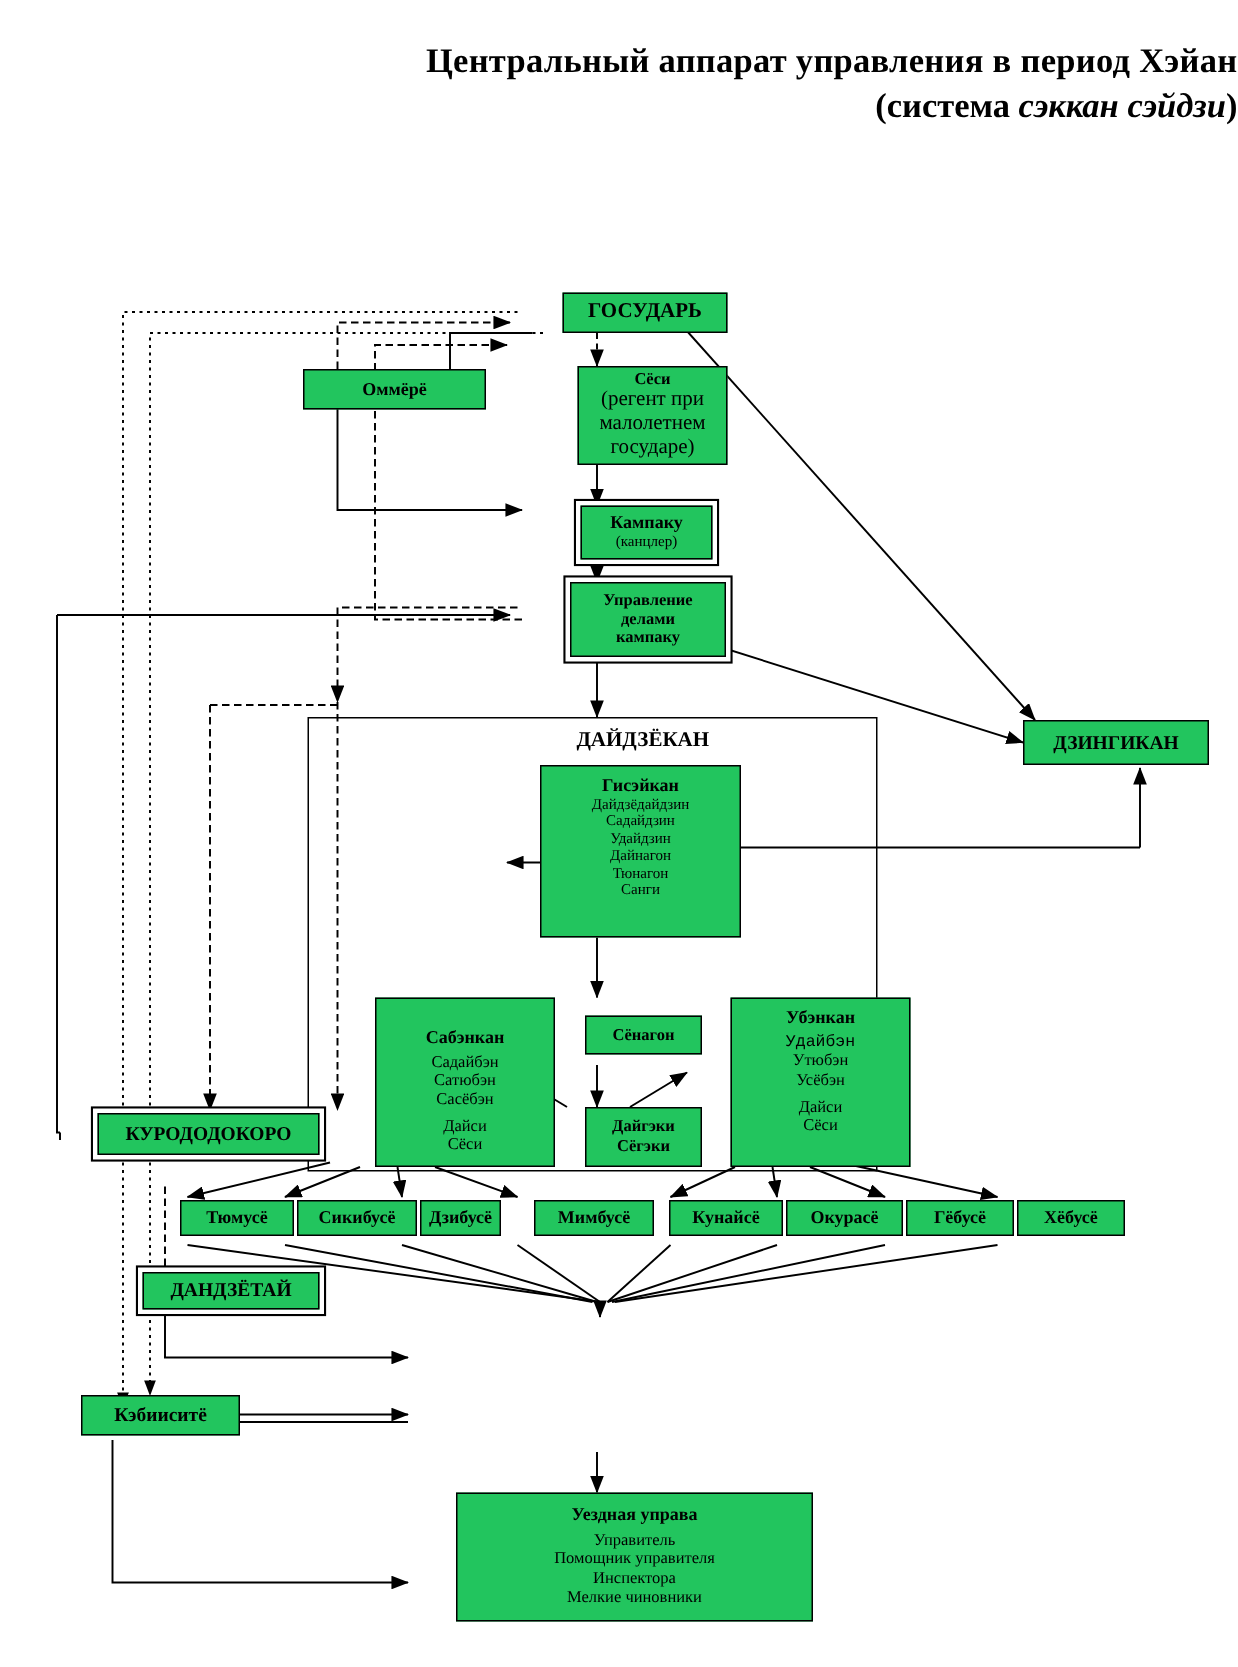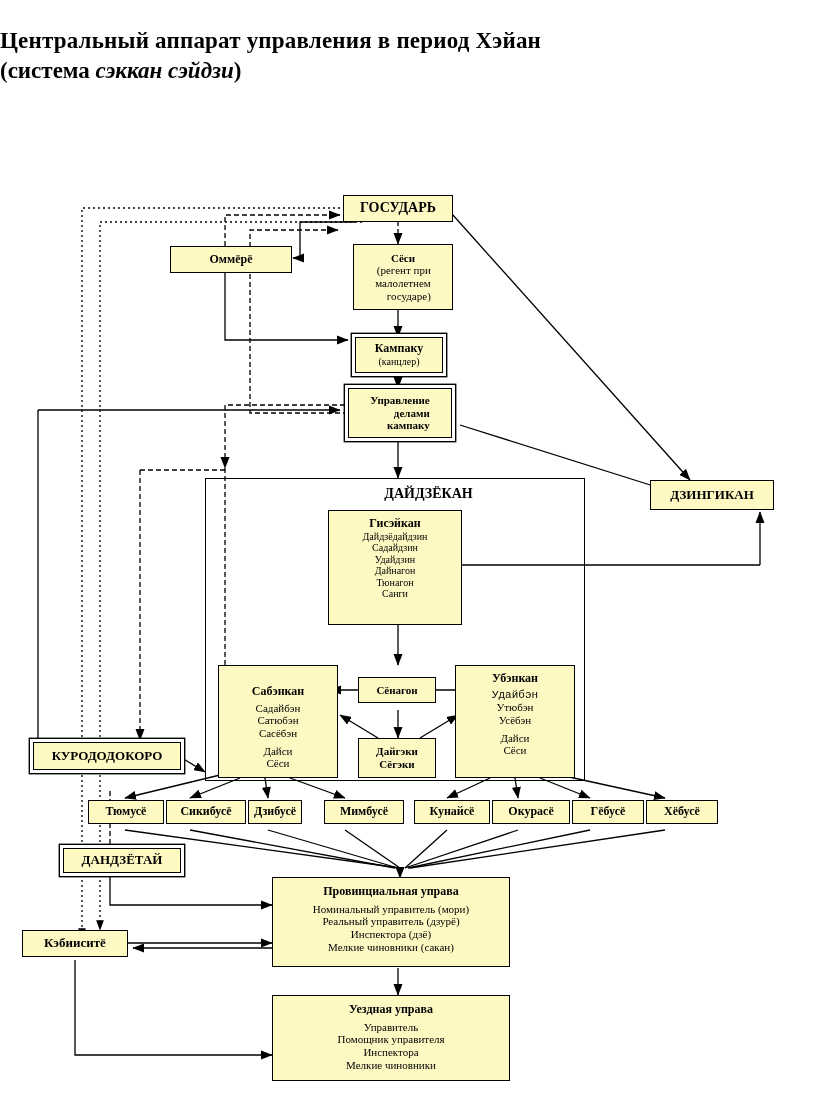--- a/index.html
+++ b/index.html
@@ -13,21 +13,21 @@
     position: relative;
     font-family: "Liberation Serif", serif;
     color: #000000;
     overflow: hidden;
   }
   #title-block {
     position: absolute;
     top: 28px;
     left: 0;
     width: 825px;
-    text-align: left;
+    text-align: right;
   }
   #title-block .line1 {
     font-size: 23px;
     font-weight: bold;
     letter-spacing: 0.2px;
   }
   #title-block .line2 {
     font-size: 23px;
     font-weight: bold;
     margin-top: 4px;
@@ -49,28 +49,29 @@
     left: 0;
     width: 825px;
     height: 1111px;
     pointer-events: none;
   }
 
   .node {
     position: absolute;
     box-sizing: border-box;
     border: 1.4px solid #000;
-    background: #fef9c3;
-    text-align: right;
+    background: #22c55e;
+    text-align: center;
     display: flex;
     flex-direction: column;
     justify-content: center;
     align-items: center;
     line-height: 1.15;
     z-index: 3;
+    margin-left: 32px;
   }
   .node .hd {
     font-weight: bold;
   }
   .node .sub {
     font-weight: normal;
   }
   .node.dbl {
     border: 1.4px solid #000;
     box-shadow: 0 0 0 3px #fff, 0 0 0 4.4px #000;
@@ -82,21 +83,21 @@
   }
   .frame {
     position: absolute;
     border: 1.4px solid #000;
     box-sizing: border-box;
     background: transparent;
     z-index: 1;
   }
 
   
-  .fs7 { font-size: 11px; }
+  .fs7 { font-size: 14px; }
   .fs8 { font-size: 10px; }
   .fs9 { font-size: 11px; }
   .fs10 { font-size: 12px; }
   .fs11 { font-size: 13px; }
   .fs12 { font-size: 14px; }
 </style>
 </head>
 <body>
 
 <div id="title-block">
@@ -300,27 +301,20 @@
   <div class="node fs10" style="left:492px; top:800px; width:78px; height:24px;">
     <span class="hd">Окурасё</span>
   </div>
   <div class="node fs10" style="left:572px; top:800px; width:72px; height:24px;">
     <span class="hd">Гёбусё</span>
   </div>
   <div class="node fs10" style="left:646px; top:800px; width:72px; height:24px;">
     <span class="hd">Хёбусё</span>
   </div>
 
-  <div class="node fs9" style="left:272px; top:877px; width:238px; height:90px; justify-content:flex-start; padding-top:7px;">
-    <span class="hd fs10">Провинциальная управа</span>
-    <span class="sub fs9" style="margin-top:4px;">Номинальный управитель (мори)</span>
-    <span class="sub fs9">Реальный управитель (дзурё)</span>
-    <span class="sub fs9">Инспектора (дзё)</span>
-    <span class="sub fs9">Мелкие чиновники (сакан)</span>
-  </div>
 
   <div class="node fs9" style="left:272px; top:995px; width:238px; height:86px; justify-content:flex-start; padding-top:7px;">
     <span class="hd fs10">Уездная управа</span>
     <span class="sub fs9" style="margin-top:4px;">Управитель</span>
     <span class="sub fs9">Помощник управителя</span>
     <span class="sub fs9">Инспектора</span>
     <span class="sub fs9">Мелкие чиновники</span>
   </div>
 
 </div>

